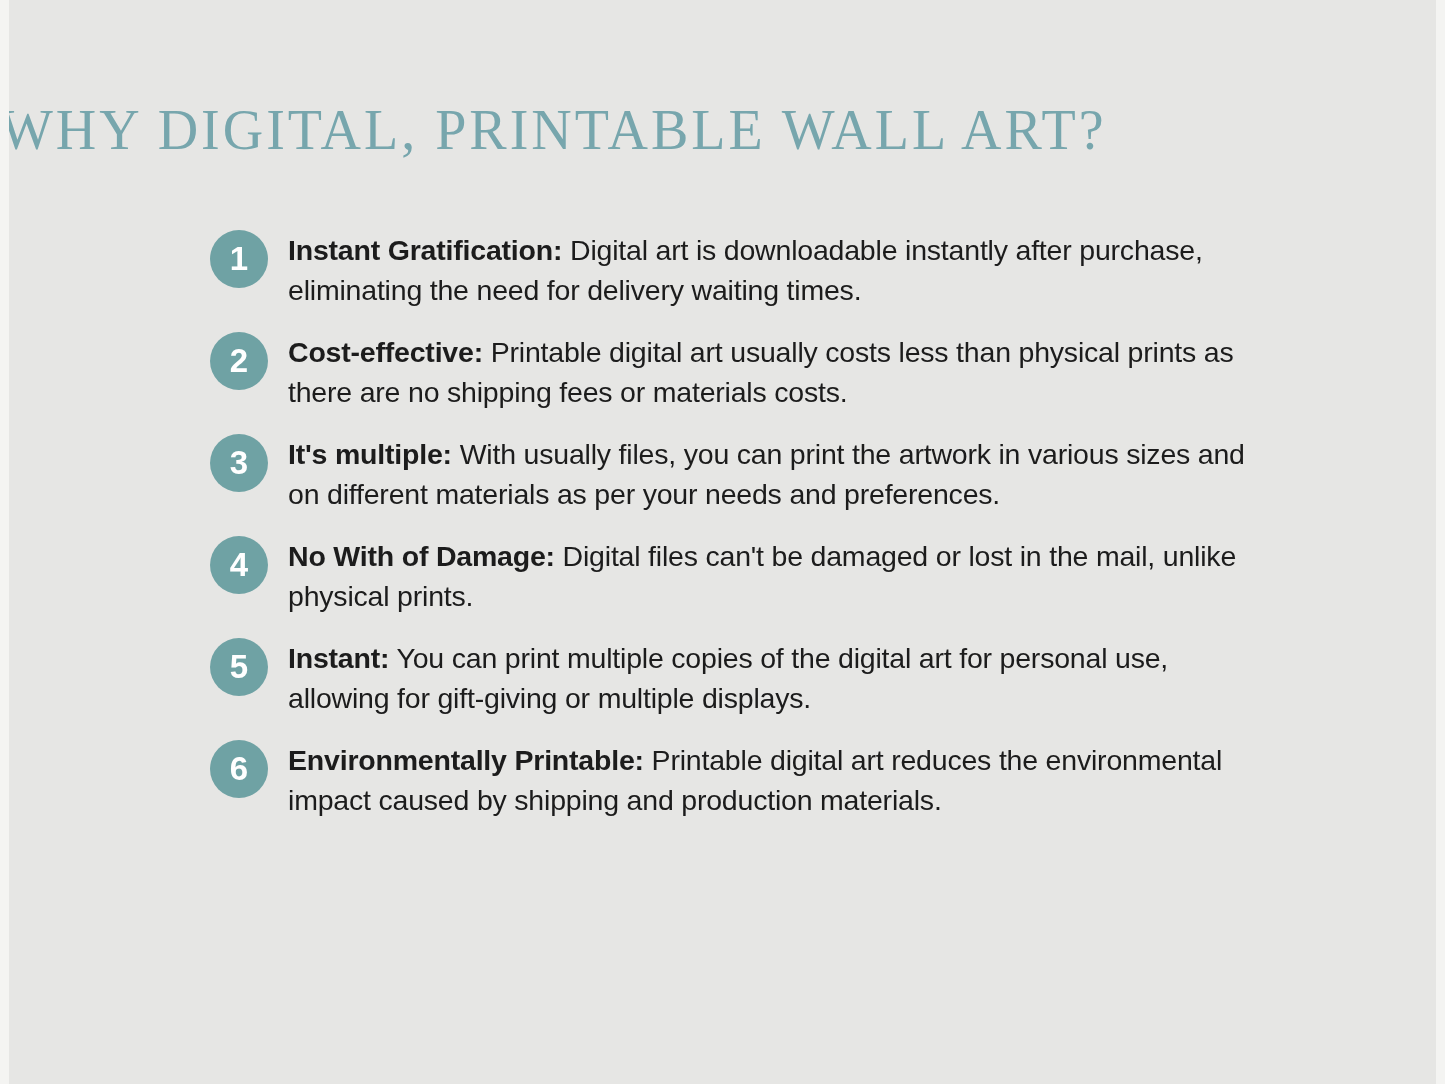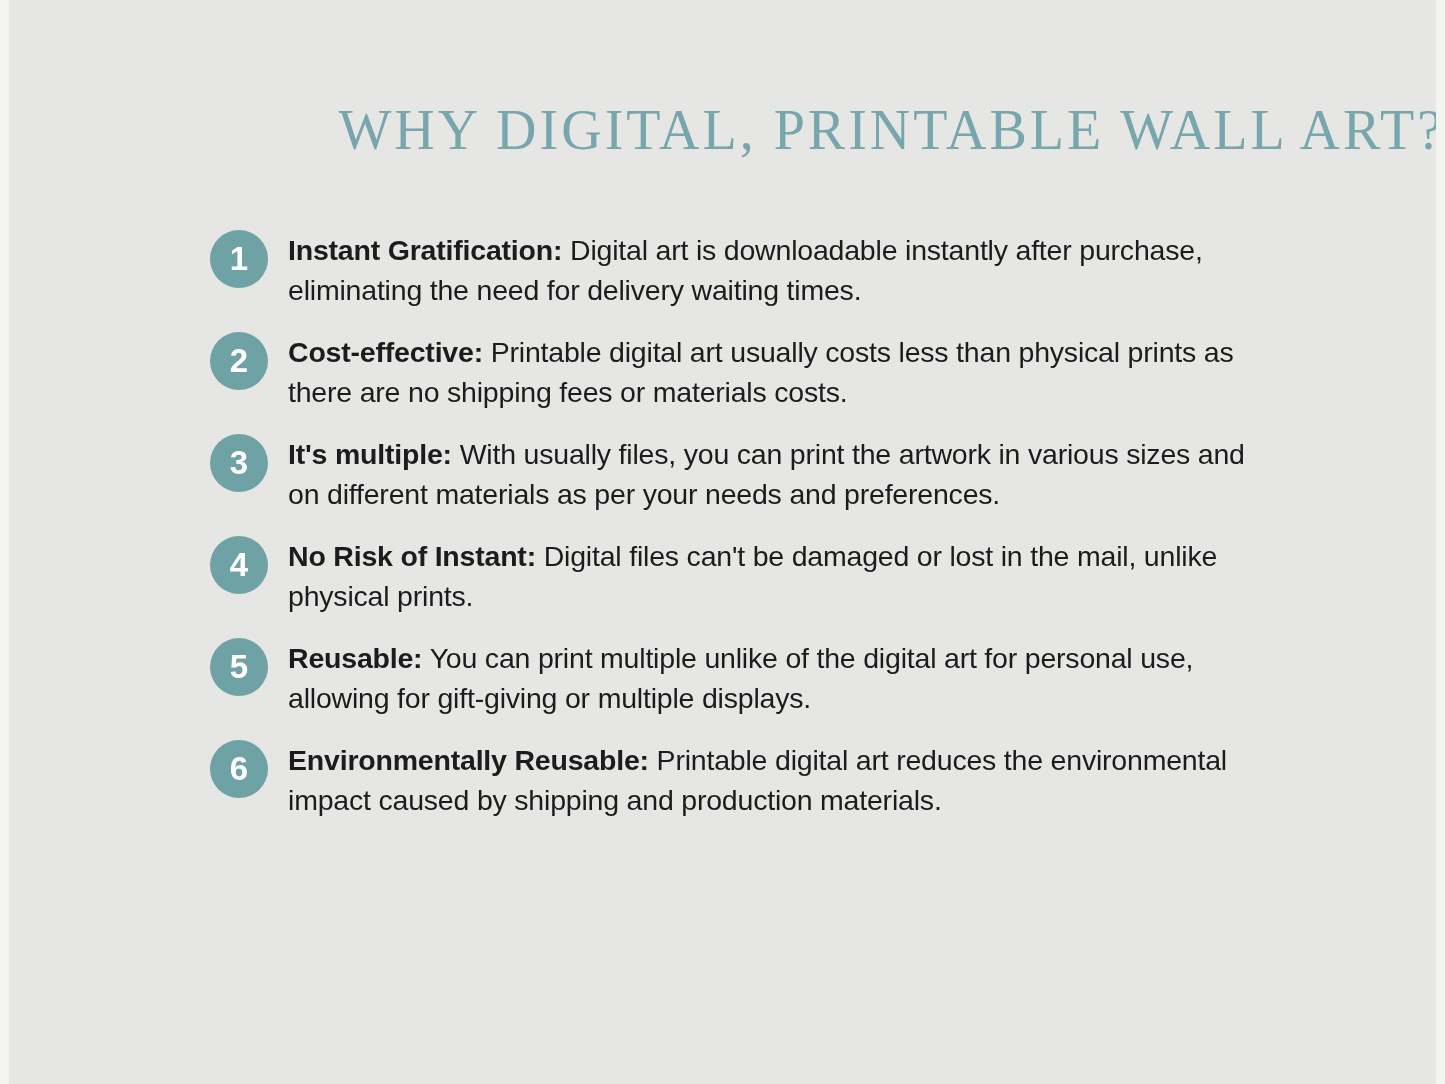--- a/index.html
+++ b/index.html
@@ -18,21 +18,21 @@
     top: 0;
     width: 9px;
     height: 100%;
     background: #f4f4f2;
   }
   .edge-strip.left { left: 0; }
   .edge-strip.right { right: 0; }
 
   .page-title {
     margin-top: 102px;
-    text-align: right;
+    text-align: left;
     font-family: "Liberation Serif", "DejaVu Serif", serif;
     font-weight: 400;
     font-size: 56px;
     letter-spacing: 3px;
     color: #77a6ad;
     line-height: 1;
   }
 
   .benefit-list {
     margin: 72px 190px 0 210px;
@@ -101,34 +101,34 @@
     <div class="badge">3</div>
     <p class="benefit-text">
       <span class="benefit-lead">It's multiple:</span>
       <span>With usually files, you can print the artwork in various sizes and on different materials as per your needs and preferences.</span>
     </p>
   </div>
 
   <div class="benefit-item">
     <div class="badge">4</div>
     <p class="benefit-text">
-      <span class="benefit-lead">No Risk of Instant:</span>
+      <span class="benefit-lead">No With of Damage:</span>
       <span>Digital files can't be damaged or lost in the mail, unlike physical prints.</span>
     </p>
   </div>
 
   <div class="benefit-item">
     <div class="badge">5</div>
     <p class="benefit-text">
-      <span class="benefit-lead">Reusable:</span>
-      <span>You can print multiple unlike of the digital art for personal use, allowing for gift-giving or multiple displays.</span>
+      <span class="benefit-lead">Instant:</span>
+      <span>You can print multiple copies of the digital art for personal use, allowing for gift-giving or multiple displays.</span>
     </p>
   </div>
 
   <div class="benefit-item">
     <div class="badge">6</div>
     <p class="benefit-text">
-      <span class="benefit-lead">Environmentally Reusable:</span>
+      <span class="benefit-lead">Environmentally Printable:</span>
       <span>Printable digital art reduces the environmental impact caused by shipping and production materials.</span>
     </p>
   </div>
 
 </div>
 
 </body></html>

